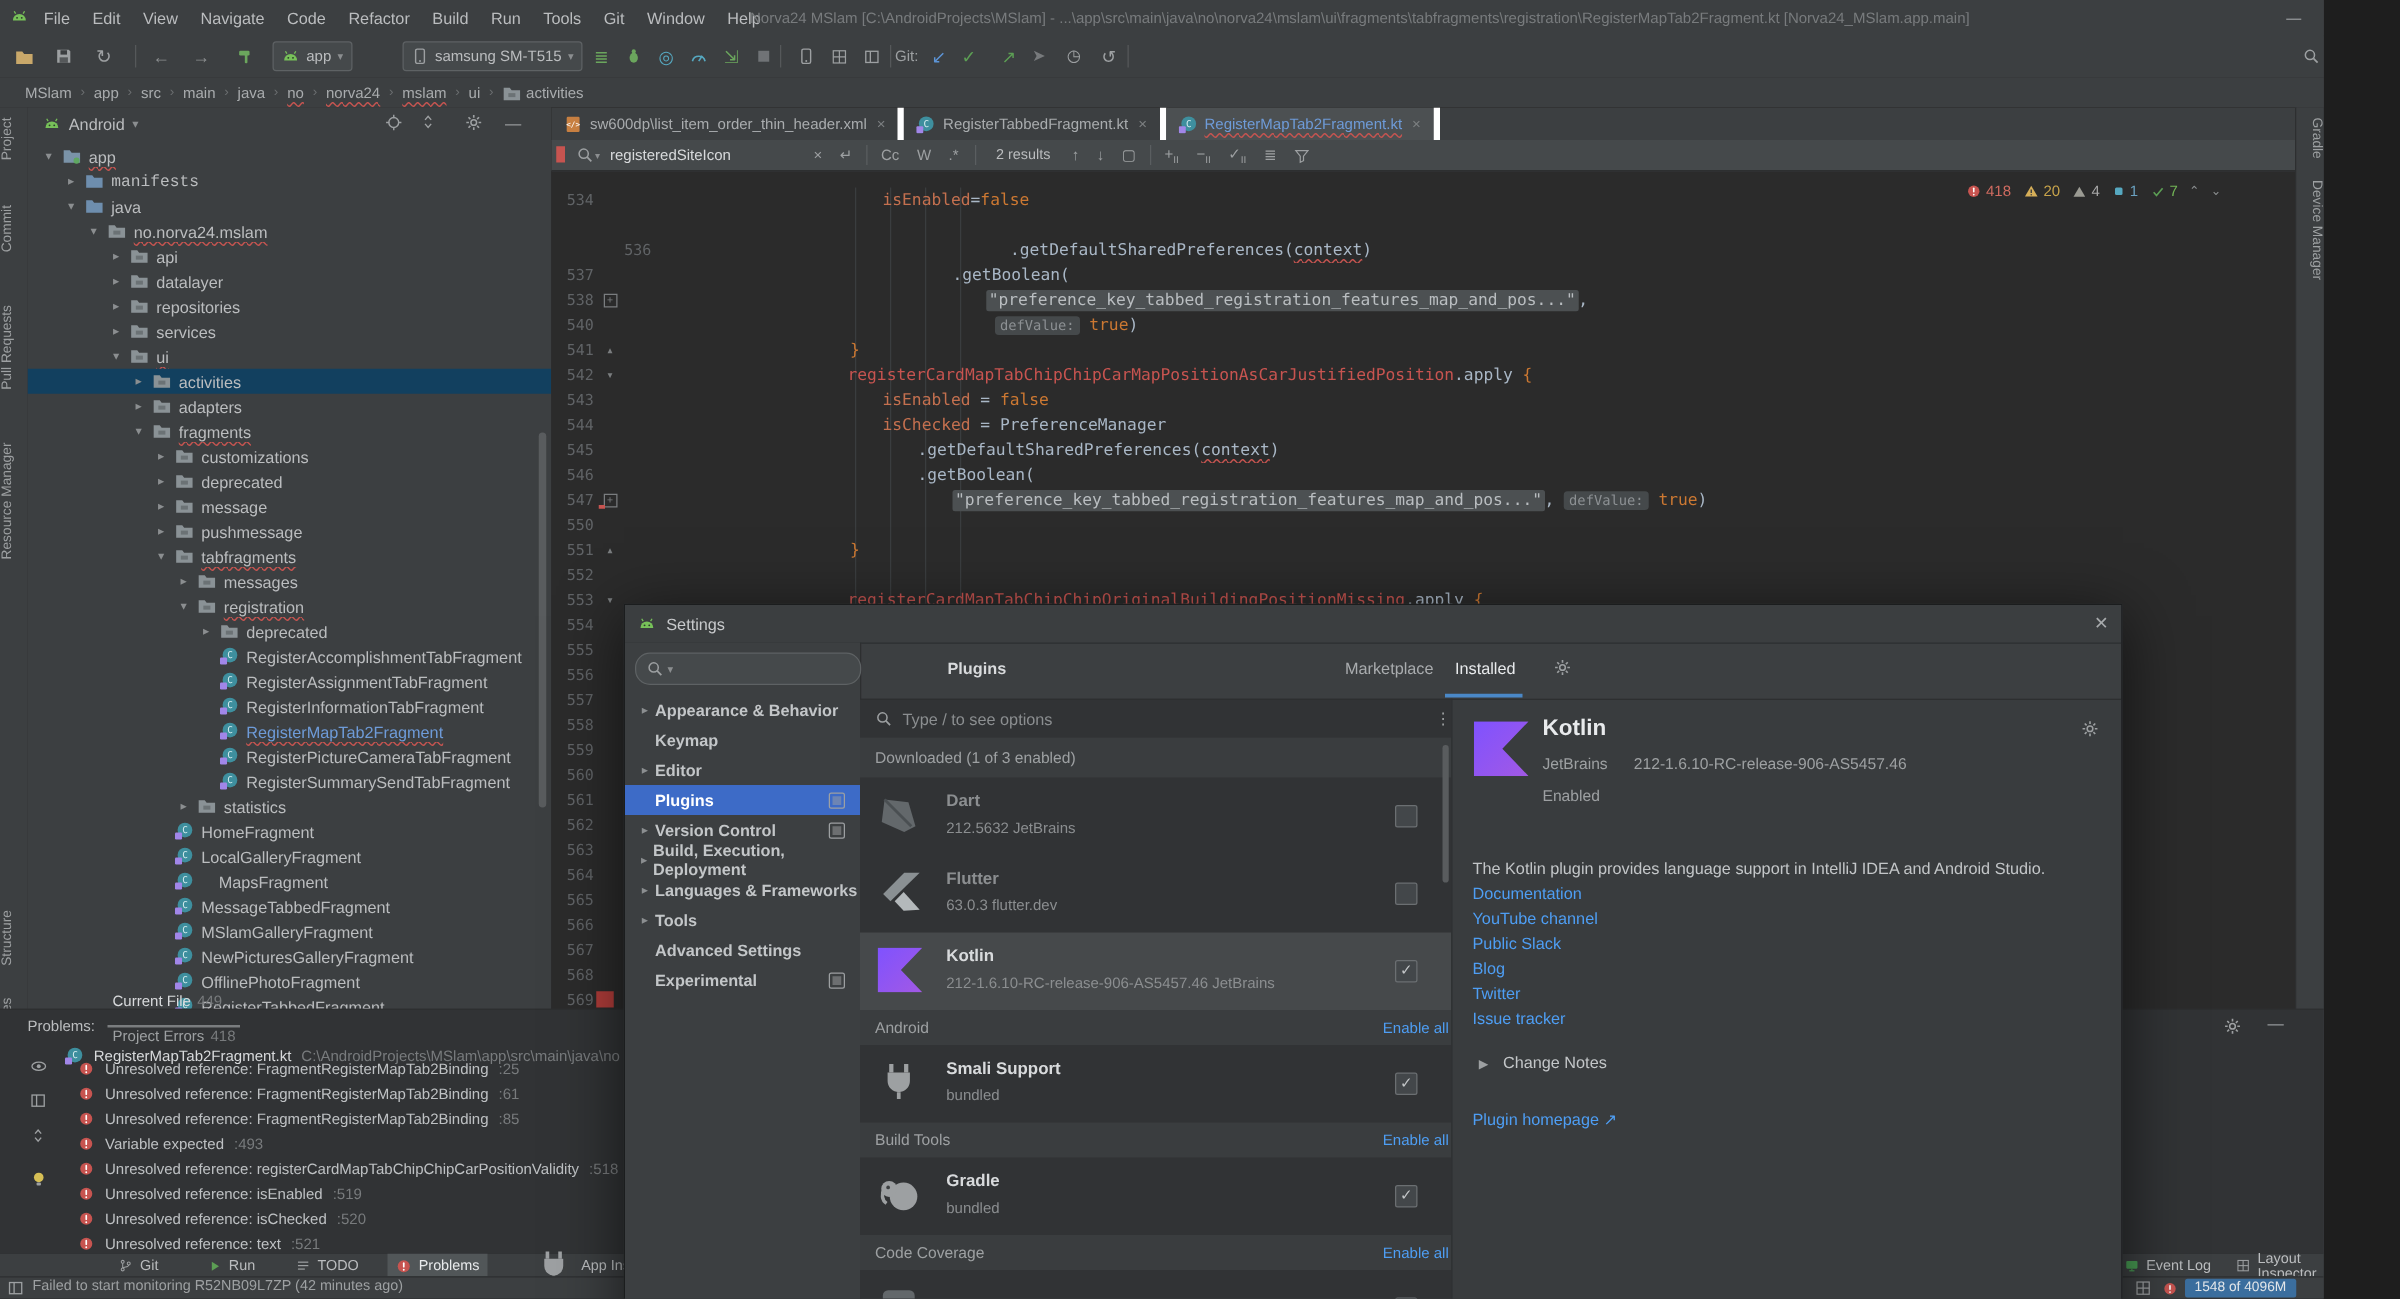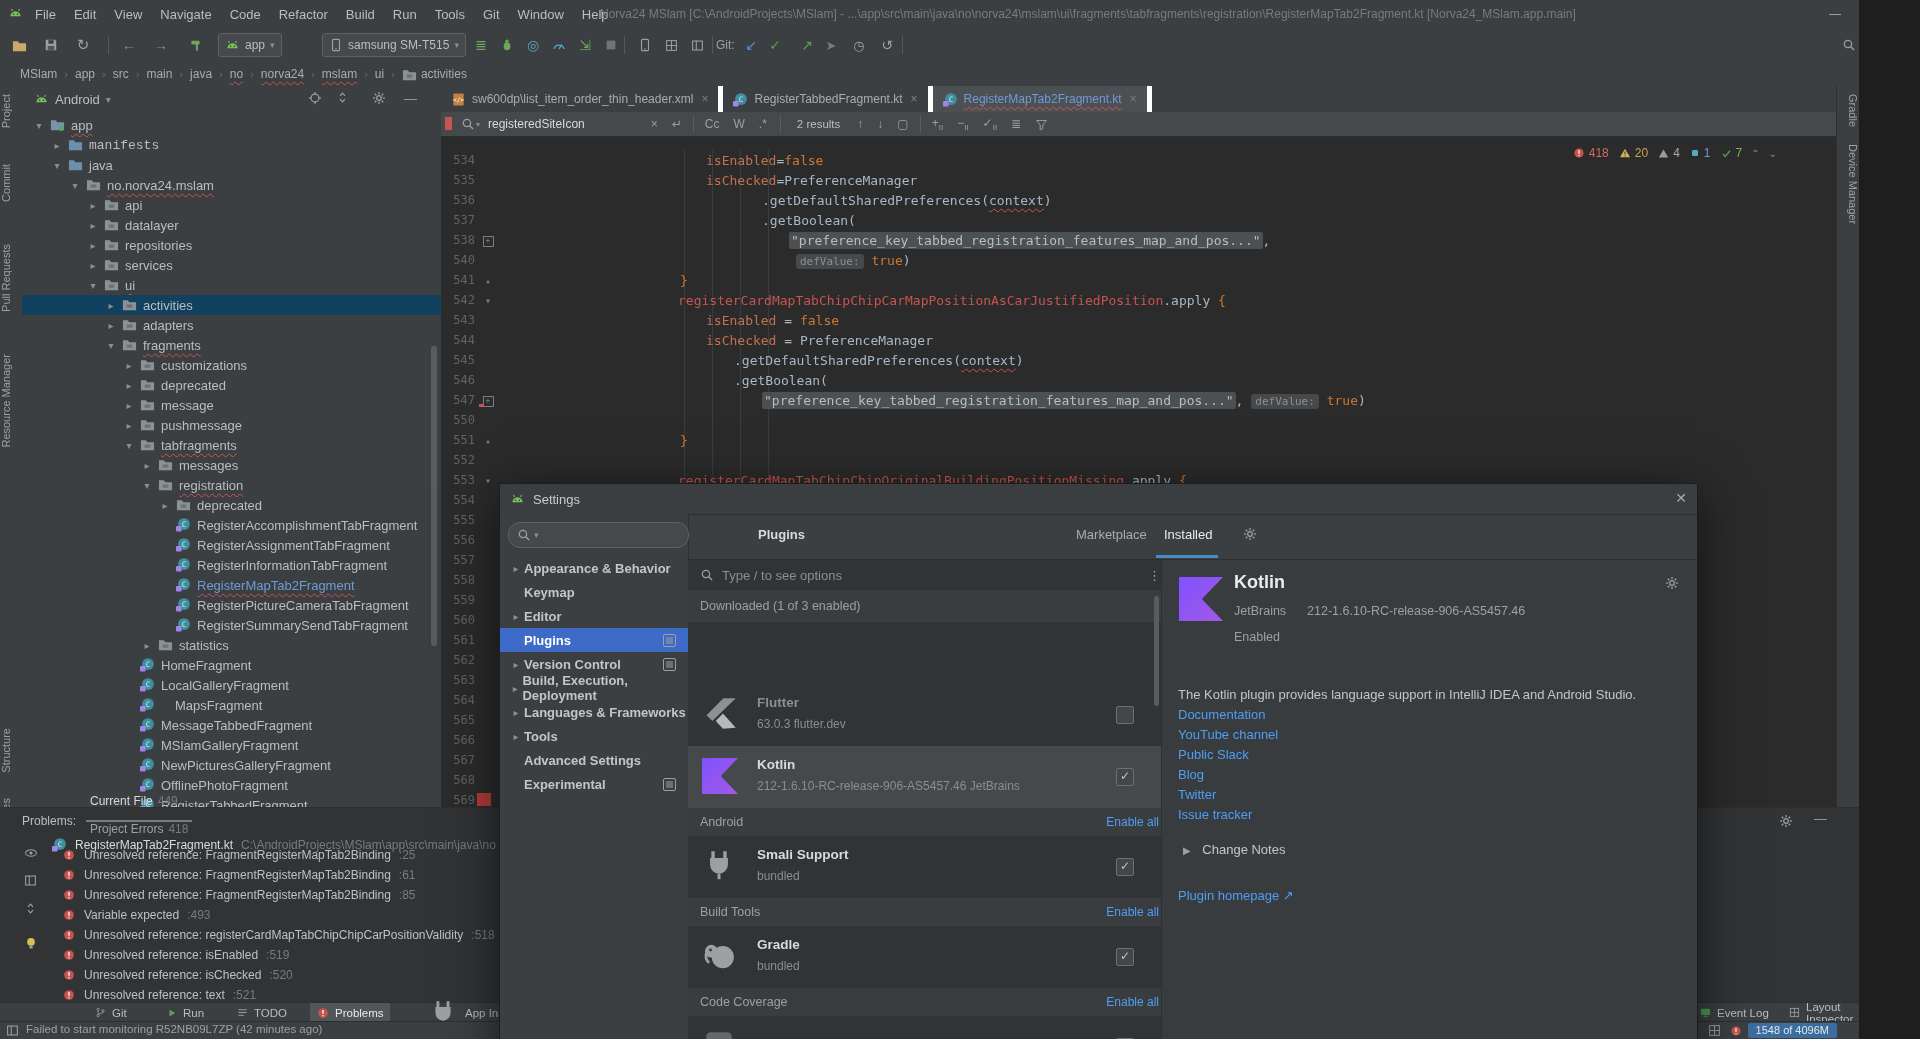--- a/index.html
+++ b/index.html
@@ -807,22 +807,21 @@
             <path d="M2 3h12L9.6 8.6V13l-3.2 1.6V8.6z" fill="none" stroke="#9DA0A2" stroke-width="1.2"></path>
           </svg>
         </span>
       </div>
     <div class="code" id="code">
         <div class="guide" style="left: 243px; top: 14px; height: 344px;"></div>
         <div class="guide" style="left: 271px; top: 14px; height: 344px;"></div>
         <div class="guide" style="left: 299px; top: 14px; height: 344px;"></div>
         <div class="guide" style="left: 327px; top: 14px; height: 344px;"></div>
         <div class="cl" style="top: 14px;"><span class="ln">534</span><span class="fold"></span><span class="ct" style="margin-left: 205px;"><span class="sg-f">isEnabled</span><span class="sg-o">=</span><span class="sg-k">false</span></span></div>
-        <div class="cl" style="top: 34px;"><span class="ln">535</span><span class="fold"></span><span class="ct" style="margin-left: 205px;"><span class="sg-f">isChecked</span><span class="sg-o">=</span><span class="sg-p">PreferenceManager</span></span></div>
-        <div class="cl" style="top: 54px;"><span class="ln">536</span><span class="fold"></span><span class="ct" style="margin-left: 261px;"><span class="sg-p">.getDefaultSharedPreferences(</span><span class="sg-cw">context</span><span class="sg-p">)</span></span></div>
+        <div class="cl" style="top: 54px; margin-left: 46px;"><span class="ln">536</span><span class="fold"></span><span class="ct" style="margin-left: 261px;"><span class="sg-p">.getDefaultSharedPreferences(</span><span class="sg-cw">context</span><span class="sg-p">)</span></span></div>
         <div class="cl" style="top: 74px;"><span class="ln">537</span><span class="fold"></span><span class="ct" style="margin-left: 261px;"><span class="sg-p">.getBoolean(</span></span></div>
         <div class="cl" style="top: 94px;"><span class="ln">538</span><span class="fold"><span style="display:inline-block;width:9px;height:9px;border:1px solid #7A7D7F;line-height:7px;font-size:8px">+</span></span><span class="ct" style="margin-left: 288px;"><span class="sg-sf">"preference_key_tabbed_registration_features_map_and_pos..."</span><span class="sg-p">,</span></span></div>
         <div class="cl" style="top: 114px;"><span class="ln">540</span><span class="fold"></span><span class="ct" style="margin-left: 295px;"><span class="sg-h">defValue:</span><span class="sg-k"> true</span><span class="sg-p">)</span></span></div>
         <div class="cl" style="top: 134px; align-items: center;"><span class="ln">541</span><span class="fold">▴</span><span class="ct" style="margin-left: 179px;"><span class="sg-b">}</span></span></div>
         <div class="cl" style="top: 154px;"><span class="ln">542</span><span class="fold">▾</span><span class="ct" style="margin-left: 177px;"><span class="sg-e">registerCardMapTabChipChipCarMapPositionAsCarJustifiedPosition</span><span class="sg-p">.apply </span><span class="sg-b">{</span></span></div>
         <div class="cl" style="top: 174px;"><span class="ln">543</span><span class="fold"></span><span class="ct" style="margin-left: 205px;"><span class="sg-f">isEnabled</span><span class="sg-o"> = </span><span class="sg-k">false</span></span></div>
         <div class="cl" style="top: 194px;"><span class="ln">544</span><span class="fold"></span><span class="ct" style="margin-left: 205px;"><span class="sg-f">isChecked</span><span class="sg-o"> = </span><span class="sg-p">PreferenceManager</span></span></div>
         <div class="cl" style="top: 214px;"><span class="ln">545</span><span class="fold"></span><span class="ct" style="margin-left: 233px;"><span class="sg-p">.getDefaultSharedPreferences(</span><span class="sg-cw">context</span><span class="sg-p">)</span></span></div>
         <div class="cl" style="top: 234px;"><span class="ln">546</span><span class="fold"></span><span class="ct" style="margin-left: 233px;"><span class="sg-p">.getBoolean(</span></span></div>
         <div class="cl" style="top: 254px;"><span class="ln">547</span><span class="fold"><span style="display:inline-block;width:9px;height:9px;border:1px solid #7A7D7F;line-height:7px;font-size:8px">+</span></span><span class="ct" style="margin-left: 261px;"><span class="sg-sf">"preference_key_tabbed_registration_features_map_and_pos..."</span><span class="sg-p">, </span><span class="sg-h">defValue:</span><span class="sg-k"> true</span><span class="sg-p">)</span></span></div>
@@ -1279,20 +1278,31 @@
               <circle cx="6.8" cy="6.8" r="4.2" fill="none" stroke="#9DA0A2" stroke-width="1.4"></circle>
               <line x1="10" y1="10" x2="13.8" y2="13.8" stroke="#9DA0A2" stroke-width="1.6"></line>
             </svg>
           </span>
         <span>Type / to see options</span>
         <span class="abs" style="right:12px;color:#9DA0A2">⋮</span>
       </div>
       <div id="plist" style="position:absolute;left:0;top:30px;right:0;bottom:0">
           <div class="lhead" style="top: 0px;">
             <span>Downloaded (1 of 3 enabled)</span>
+          </div>
+          <div class="prow" style="top: 32px;">
+            <span class="picon">
+              <svg viewBox="0 0 16 16" width="36" height="36">
+                <path d="M2.5 2.5l8.5 1 2.5 8.5-4 2-8-3.5z" fill="#63686B"></path>
+                <path d="M2.5 2.5l9.5 9.5" stroke="#4A4F52" stroke-width="1"></path>
+              </svg>
+            </span>
+            <span class="pname dis">Dart</span>
+            <span class="psub">212.5632  JetBrains</span>
+            <span class="pcheck"></span>
           </div>
           <div class="prow" style="top: 94px;">
             <span class="picon">
               <svg viewBox="0 0 16 16" width="36" height="36">
                 <path d="M9.5 1L2 8.5l2.6 2.6L15 1z" fill="#8A9093"></path>
                 <path d="M9.3 7.8l-3.2 3.3 3.2 3.4 5.7-.4z" fill="#B4B9BB"></path>
               </svg>
             </span>
             <span class="pname dis">Flutter</span>
             <span class="psub">63.0.3  flutter.dev</span>

